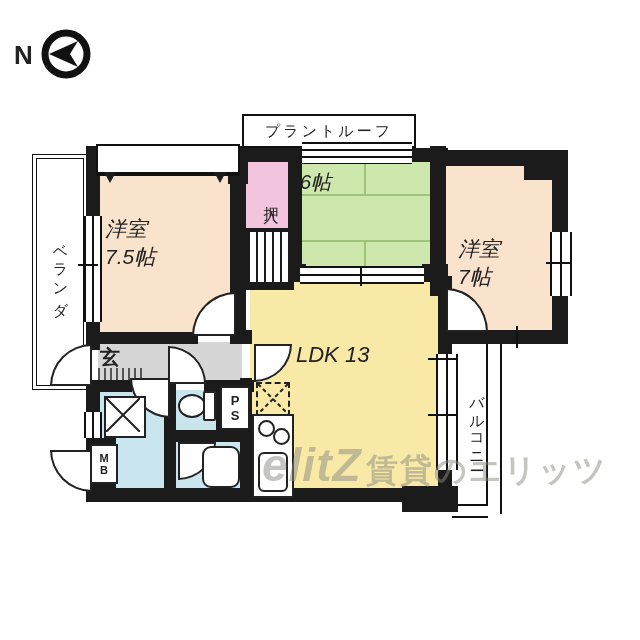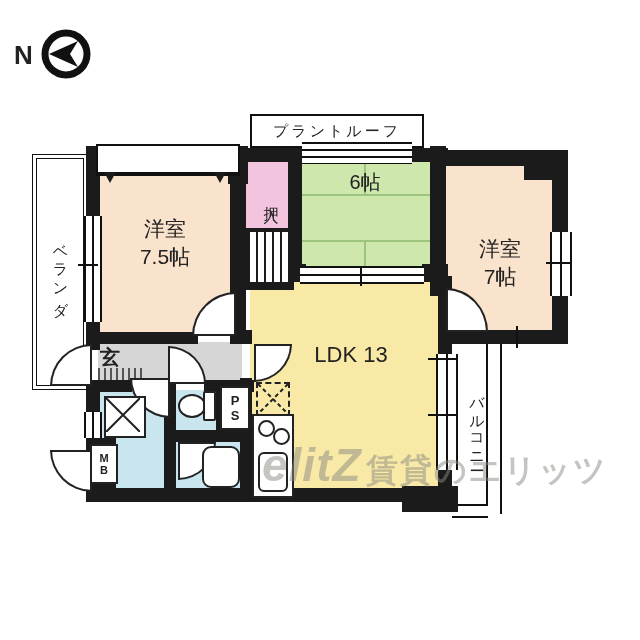--- a/index.html
+++ b/index.html
@@ -23,36 +23,36 @@
   .wall{z-index:3;}
   .stripebox{position:absolute;border:4px solid #1b1b1b;z-index:3;
         background:repeating-linear-gradient(90deg,#1b1b1b 0 2px,#fff 2px 8px);}
   .louver{position:absolute;z-index:4;background:repeating-linear-gradient(180deg,#111 0 2px,#fff 2px 7px);}
   .framebox{position:absolute;background:#fff;border:1.5px solid #111;outline:1px solid #111;outline-offset:3px;z-index:2;
         display:flex;align-items:center;justify-content:center;}
   .plantbox{position:absolute;background:#fff;border:2px solid #111;z-index:4;display:flex;align-items:center;justify-content:center;}
   .watermark{position:absolute;z-index:8;color:#8b8b82;opacity:.5;white-space:nowrap;}
   .wm-logo{font-size:46px;font-weight:900;font-style:italic;letter-spacing:1px;}
   .wm-text{font-size:32px;font-weight:800;letter-spacing:2px;}
-  .roomlabel{display:flex;flex-direction:column;align-items:center;justify-content:center;z-index:6;}
+  .roomlabel{display:flex;flex-direction:column;align-items:flex-start;justify-content:center;z-index:6;font-style:italic;}
 </style>
 </head>
 <body>
 
 <div class="canvas">
 
   <div class="lbl" style="left:14px;top:40px;font-size:26px;font-weight:900;z-index:6;">N</div>
   <div class="abs" style="left:38px;top:26px;z-index:6;">
     <svg width="56" height="56" viewBox="0 0 56 56">
       <circle cx="28" cy="28" r="21" fill="none" stroke="#111" stroke-width="7"></circle>
       <polygon points="11,28 40,15 32,28 40,41" fill="#111"></polygon>
     </svg>
   </div>
 
-  <div class="plantbox" style="left:250px;top:114px;width:170px;height:30px;">
+  <div class="plantbox" style="left:242px;top:114px;width:170px;height:30px;">
     <span class="lbl" style="position:static;font-size:15px;letter-spacing:3px;">プラントルーフ</span>
   </div>
   <div class="louver" style="left:302px;top:142px;width:110px;height:22px;"></div>
 
   <div class="framebox" style="left:36px;top:158px;width:46px;height:226px;">
     <span class="lbl vtx" style="position:static;font-size:15px;">ベランダ</span>
   </div>
 
   <div class="room z1" style="left:98px;top:160px;width:134px;height:174px;background:#fae3cd;"></div>
   <div class="room z1" style="left:244px;top:160px;width:46px;height:70px;background:#f2c4dd;"></div>

